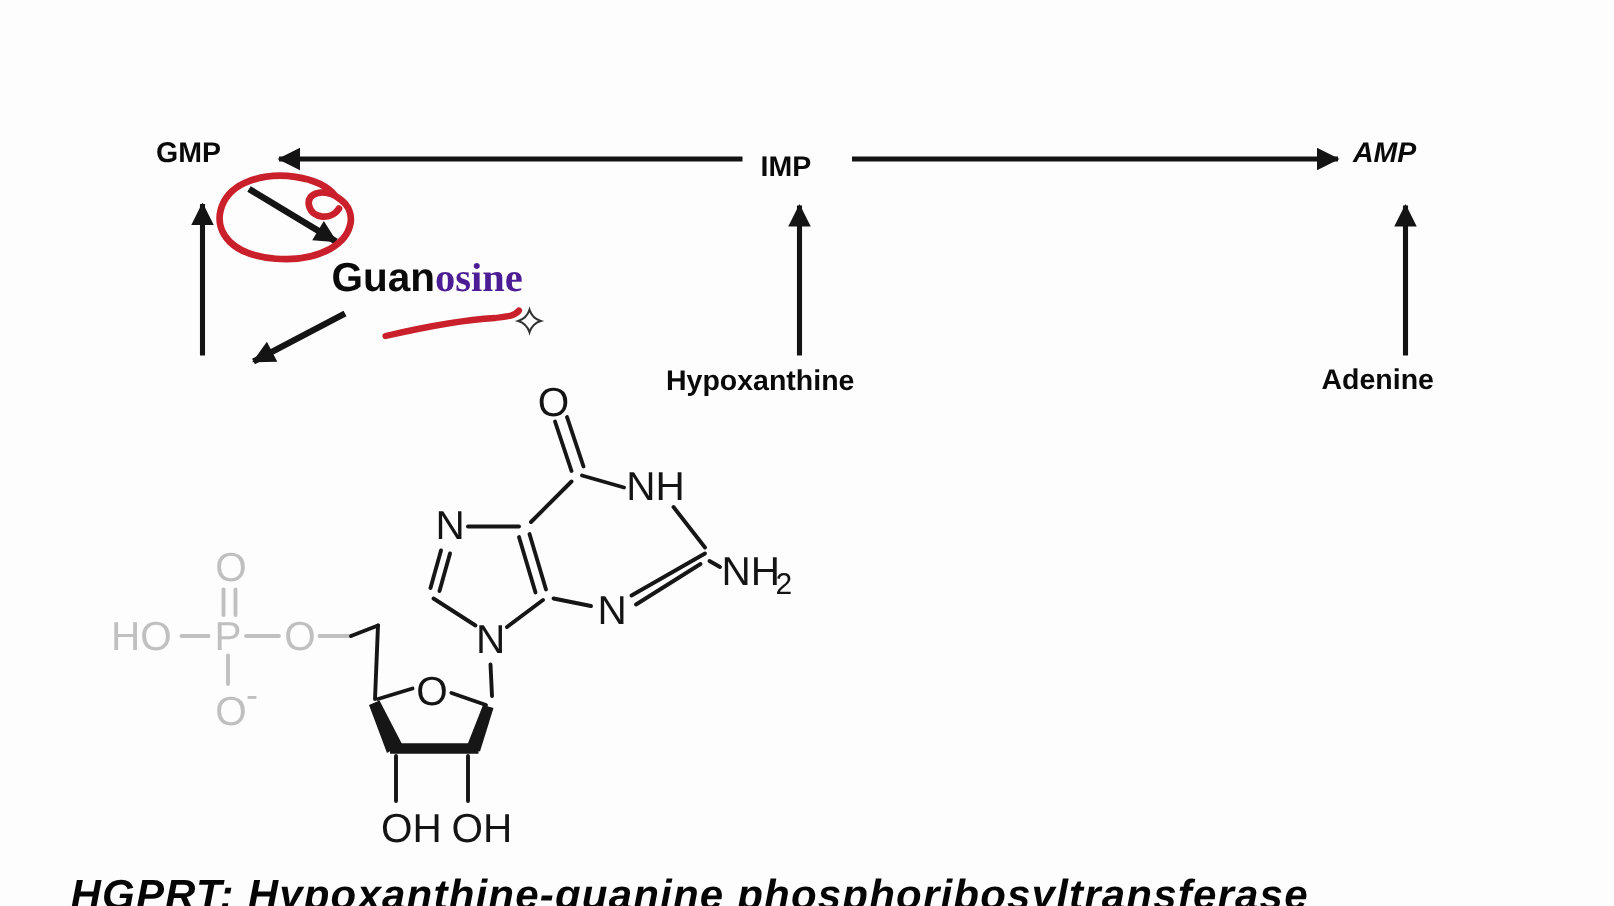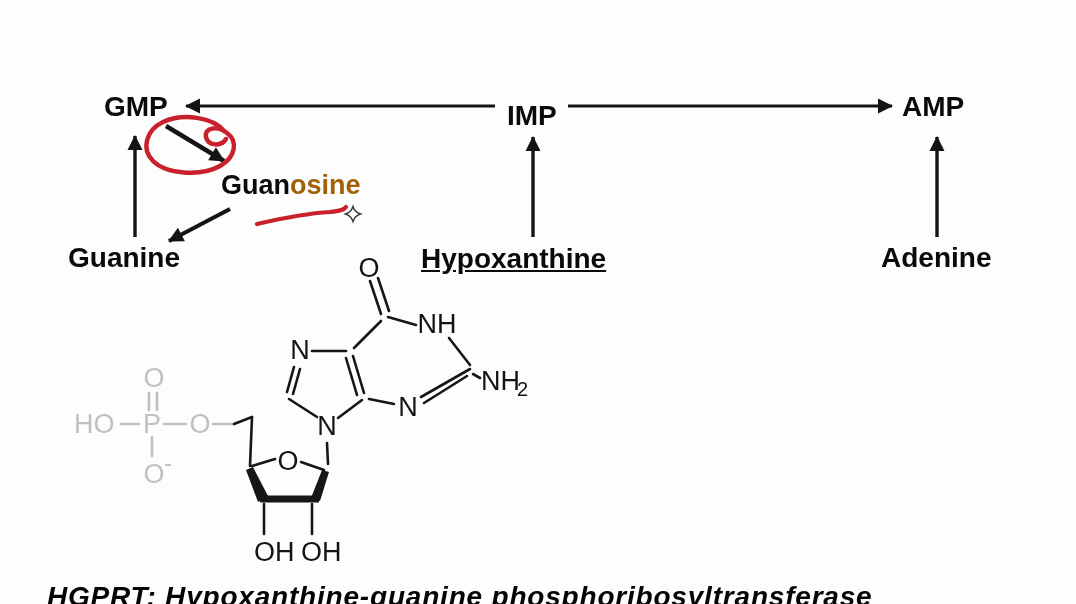--- a/index.html
+++ b/index.html
@@ -1,23 +1,23 @@
 <!DOCTYPE html>
 <html><head>
 <meta charset="utf-8">
 <style>
   html,body{margin:0;padding:0;background:#ffffff;}
   #stage{
     position:relative;width:1076px;height:604px;overflow:hidden;
     background:#fdfdfd;font-family:"Liberation Sans",sans-serif;
   }
   .lbl{position:absolute;font-weight:700;color:#0a0a0a;line-height:1;white-space:nowrap;}
-  .lbl-node{font-size:28px;}
+  .lbl-node{font-size:19px;}
   .guanosine{font-size:27px;}
-  .guanosine .red{color:#a16207;}
+  .guanosine .red{color:#4c1d95;font-family:Liberation Serif, serif;}
   .caption{
     position:absolute;left:47px;top:581px;font-size:28px;font-weight:700;
     font-style:italic;letter-spacing:0.8px;color:#050505;white-space:nowrap;
   }
   svg{position:absolute;left:0;top:0;}
   .bond{stroke:#161616;stroke-width:2.6;stroke-linecap:round;}
   .bond-thick{stroke:#161616;stroke-width:7;stroke-linecap:butt;}
   .wedge{fill:#161616;}
   .gray{stroke:#c0c0c0;}
   .arrow{stroke:#141414;fill:none;}
@@ -113,22 +113,21 @@
       <text class="atom" x="481" y="390">NH</text>
       <text class="atom-sub" x="517" y="396">2</text>
       <text class="atom" x="408" y="416" text-anchor="middle">N</text>
       <text class="atom" x="300" y="359" text-anchor="middle">N</text>
       <text class="atom" x="327" y="435" text-anchor="middle">N</text>
     </g>
   </svg>
 
   <span class="lbl lbl-node" style="left:104px;top:93px;">GMP</span>
   <span class="lbl lbl-node" style="left:507px;top:102px;">IMP</span>
-  <span class="lbl lbl-node" style="left:902px;top:93px;">AMP</span>
+  <span class="lbl lbl-node" style="left:902px;top:93px;font-style:italic;">AMP</span>
 
   <span class="lbl guanosine" style="left:221px;top:172px;"><span>Guan</span><span class="red">osine</span></span>
 
-  <span class="lbl lbl-node" style="left:68px;top:244px;">Guanine</span>
-  <span class="lbl lbl-node" style="left:421px;top:245px;text-decoration:underline;">Hypoxanthine</span>
+  <span class="lbl lbl-node" style="left:444px;top:245px;">Hypoxanthine</span>
   <span class="lbl lbl-node" style="left:881px;top:244px;text-align:right;">Adenine</span>
 
   <div class="caption">HGPRT: Hypoxanthine-guanine phosphoribosyltransferase</div>
 </div>
 
 </body></html>

